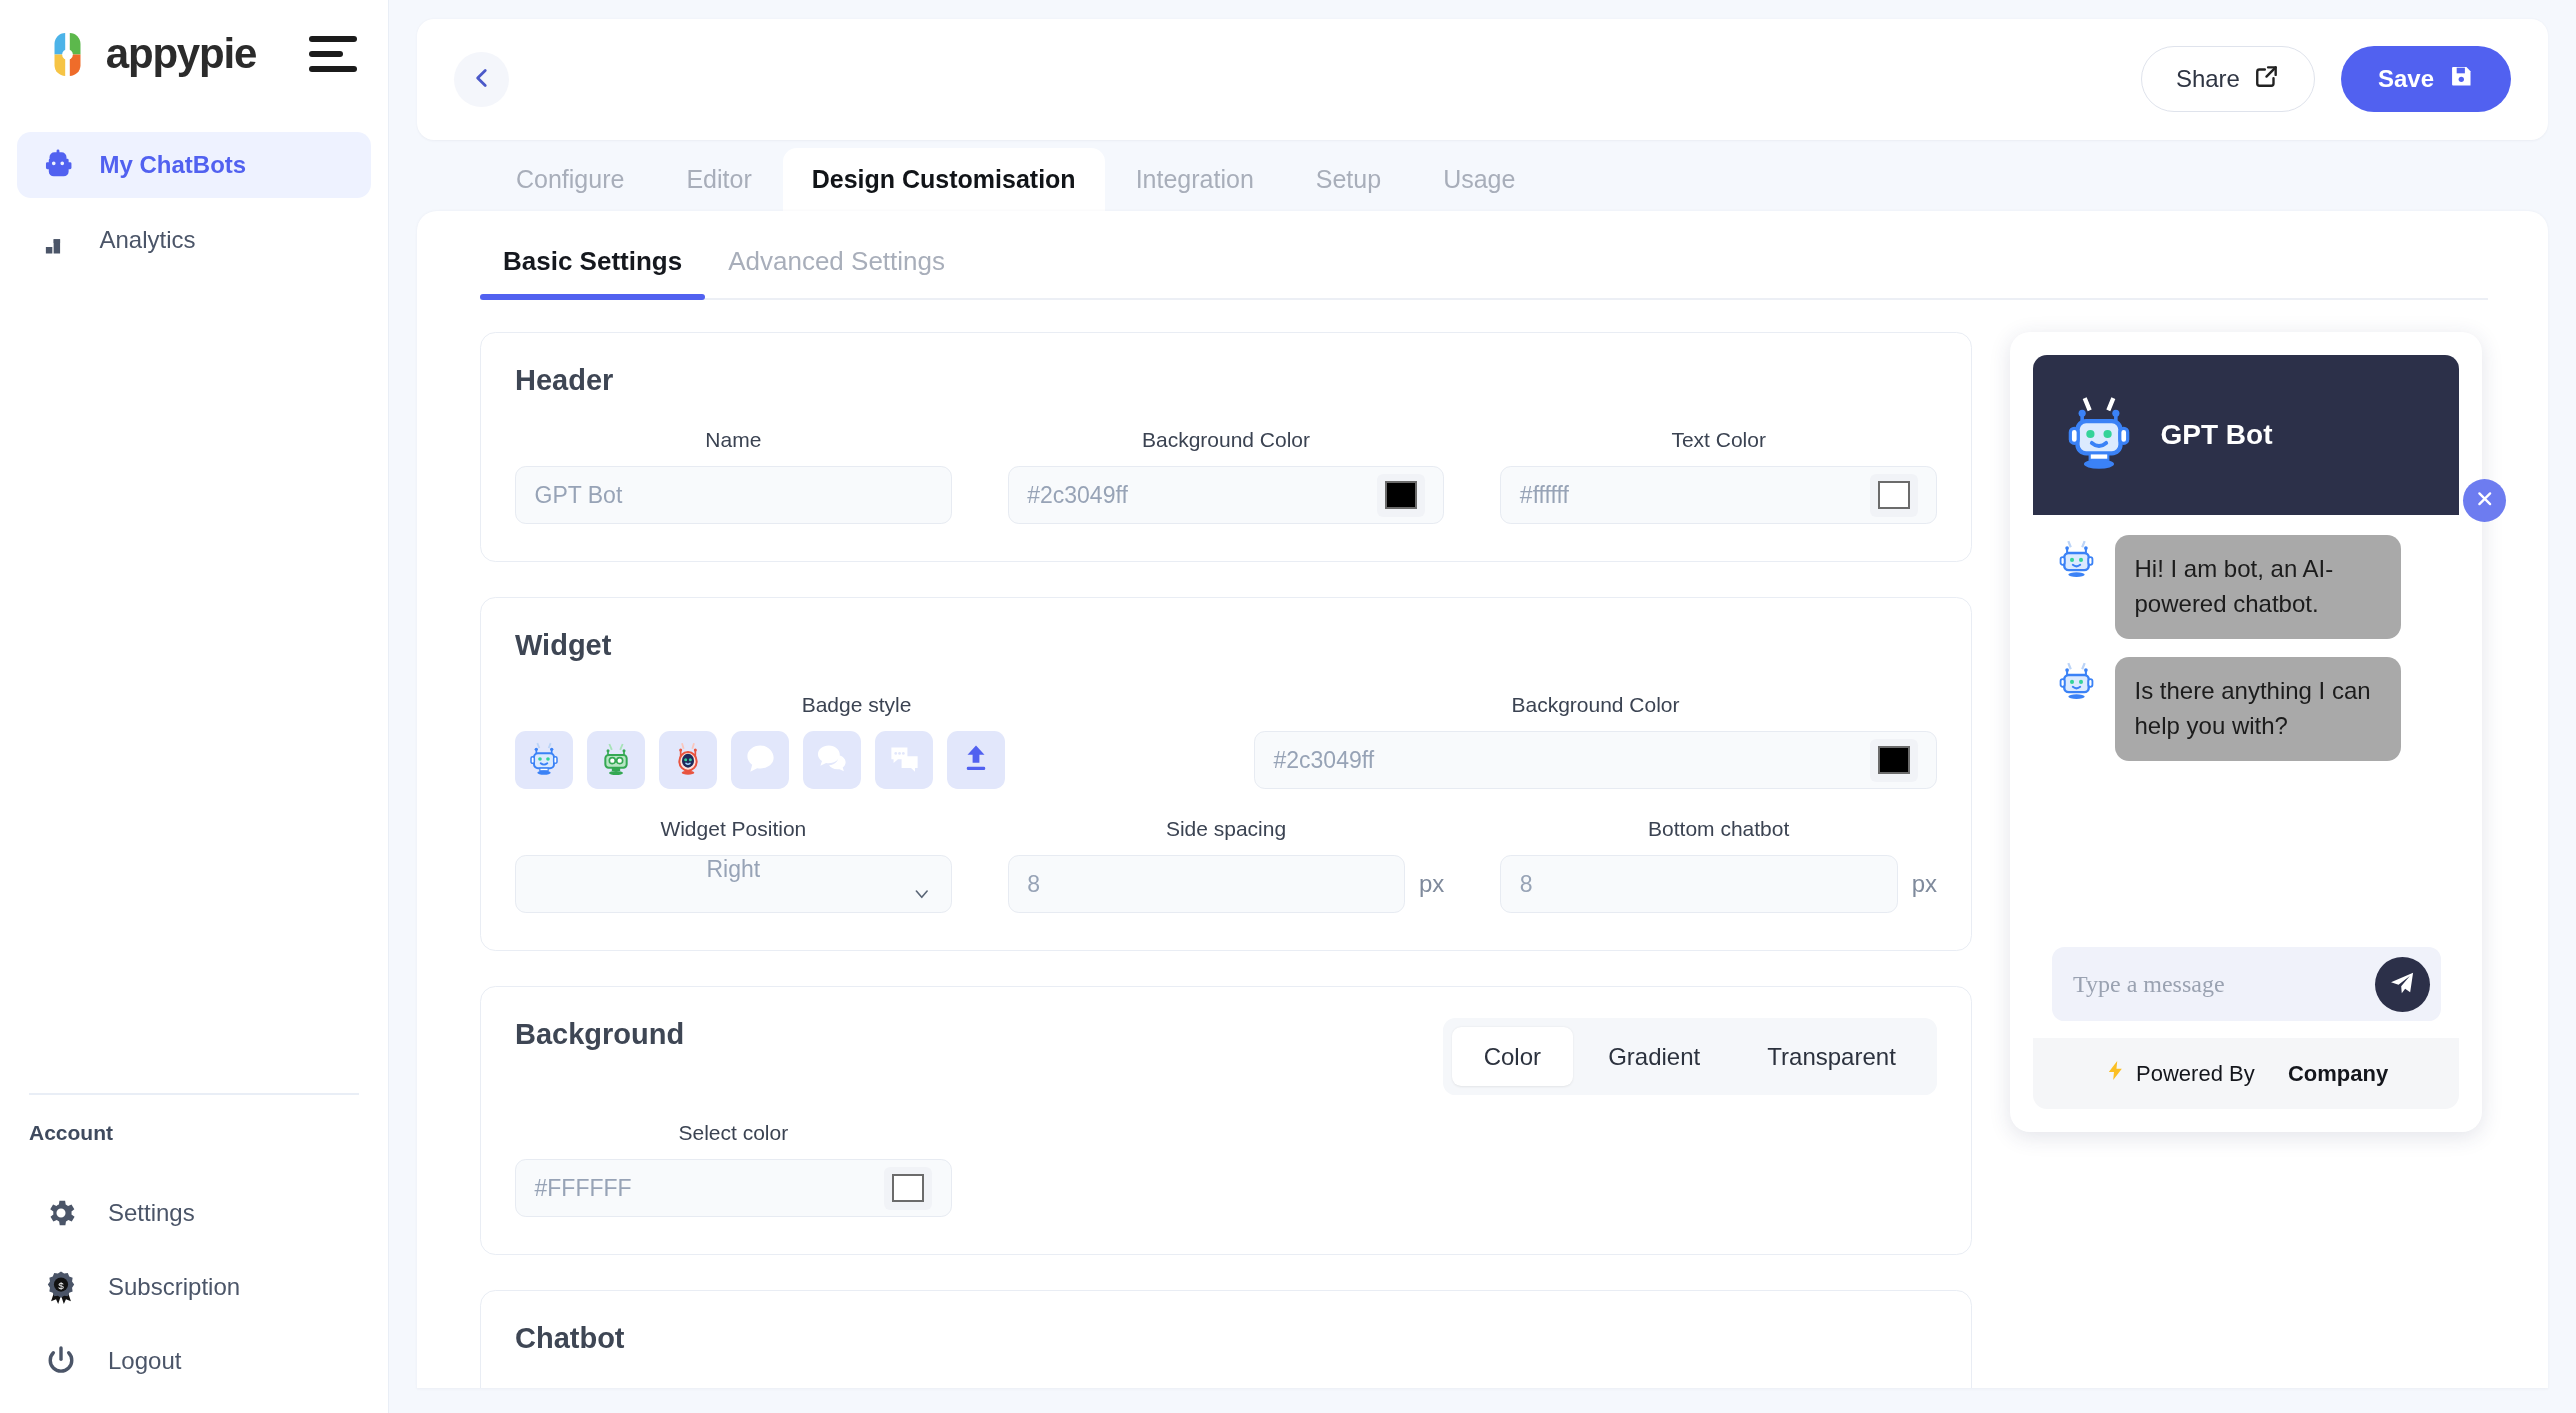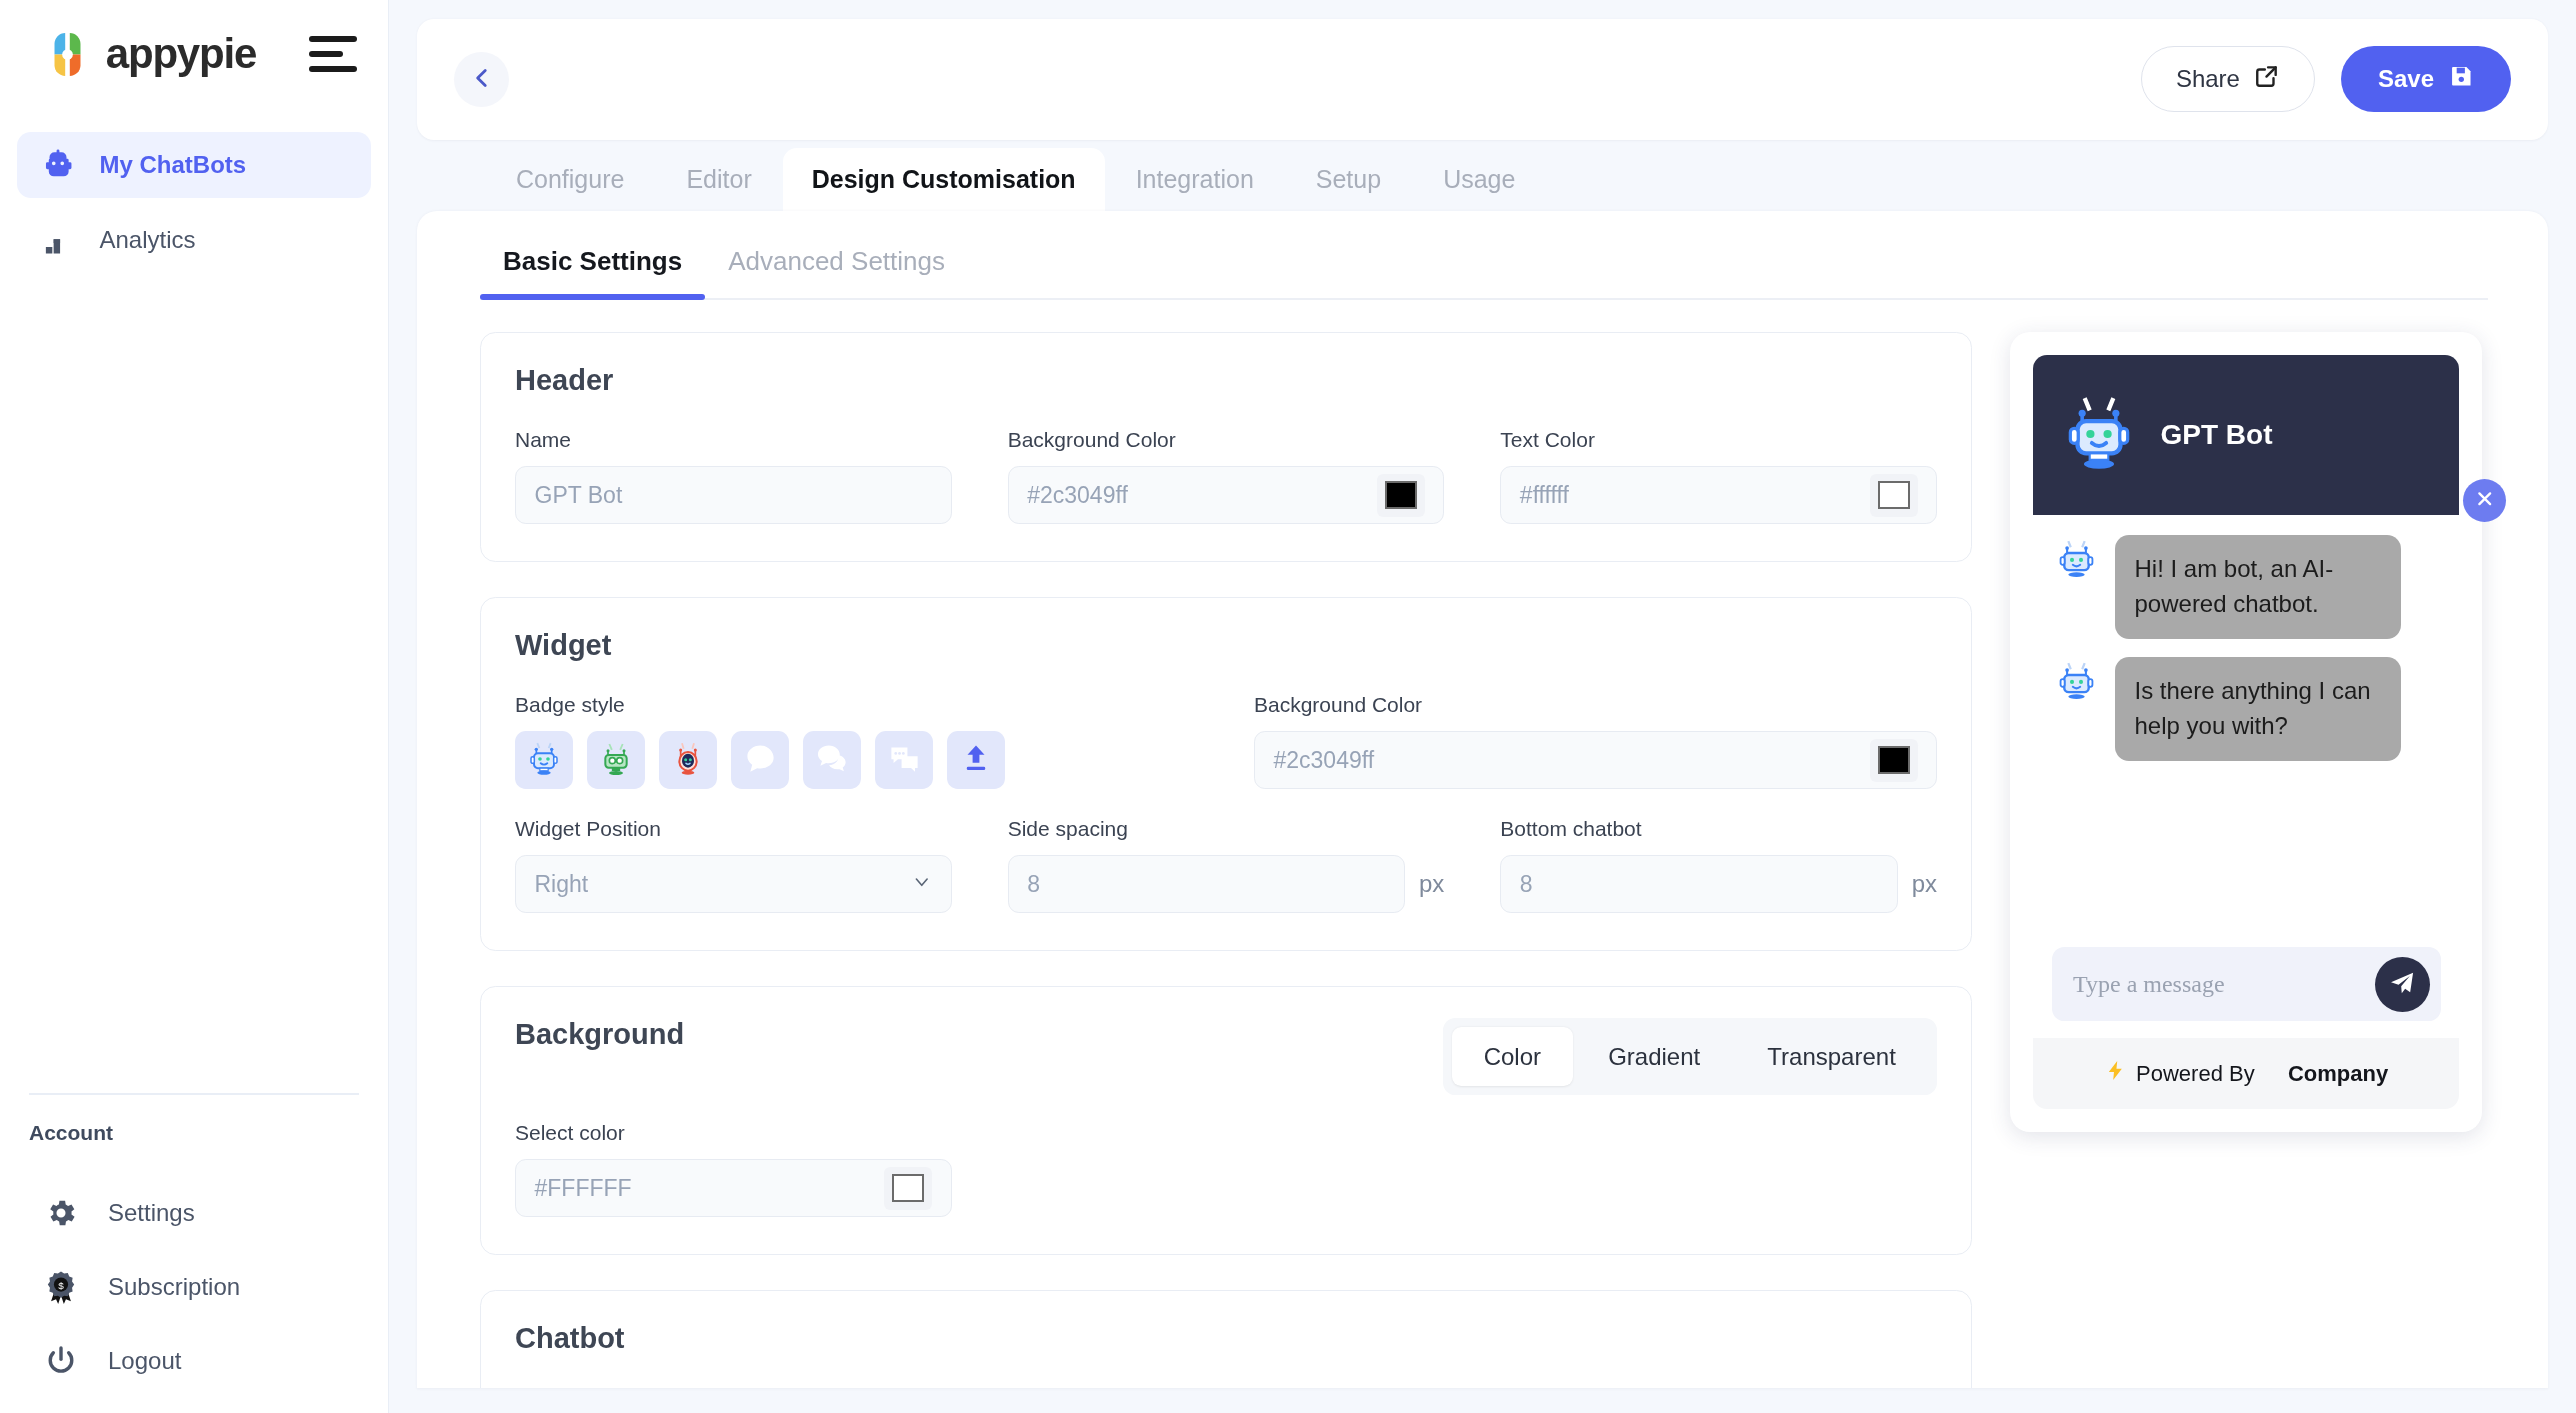--- a/index.html
+++ b/index.html
@@ -144,21 +144,21 @@
     display: flex; gap: 0; padding: 32px 60px 0 63px;
   }
   .form-col { width: 1492px; flex-shrink: 0; }
 
   .card {
     border: 1.5px solid #e9edf4; border-radius: 15.4px;
     padding: 31px 34px 37px 34px; margin-bottom: 35px;
     background: #fff;
   }
   .card-title { font-size: 29px; color: #3e4654; font-weight: 600; margin-bottom: 31px; }
-  .field-row { display: flex; gap: 56px; }
+  .field-row { display: flex; gap: 56px; text-align: center; }
   .field { flex: 1; min-width: 0; }
   .field-label { font-size: 21px; color: #3b4352; margin-bottom: 14px; display:block; }
   .input {
     height: 58px; border: 1.5px solid #e7ebf2; border-radius: 10.8px;
     background: #f8fafc; display: flex; align-items: center;
     padding: 0 18.5px; font-size: 23px; color: #97a3b6; position: relative;
   }
   .input .swatch-wrap {
     margin-left: auto; width: 48px; height: 43px; background:#f1f3f7;
     border-radius: 6.2px; display:flex; align-items:center; justify-content:center;
@@ -167,21 +167,21 @@
   .swatch.dark { background: #000; }
   .swatch.light { background: #fff; }
 
   .with-px { display: flex; align-items: center; gap: 14px; }
   .with-px .input { flex: 1; }
   .px-label { font-size: 24px; color: #7f8a9c; }
 
   .select {
     height: 58px; border: 1.5px solid #e7ebf2; border-radius: 10.8px;
     background: #f8fafc; display:flex; align-items:center;
-    padding: 0 18.5px; font-size: 23px; color: #97a3b6;
+    padding: 0 18.5px; font-size: 23px; color: #97a3b6; flex-direction: column;
   }
   .select .chev { margin-left: auto; }
 
   .badge-row { display: flex; gap: 14px; margin-top: 4.6px; }
   .badge-tile {
     width: 58px; height: 58px; border-radius: 10.8px;
     background: #e2e7fb; display: flex; align-items: center;
     justify-content: center; cursor: pointer;
   }
 

